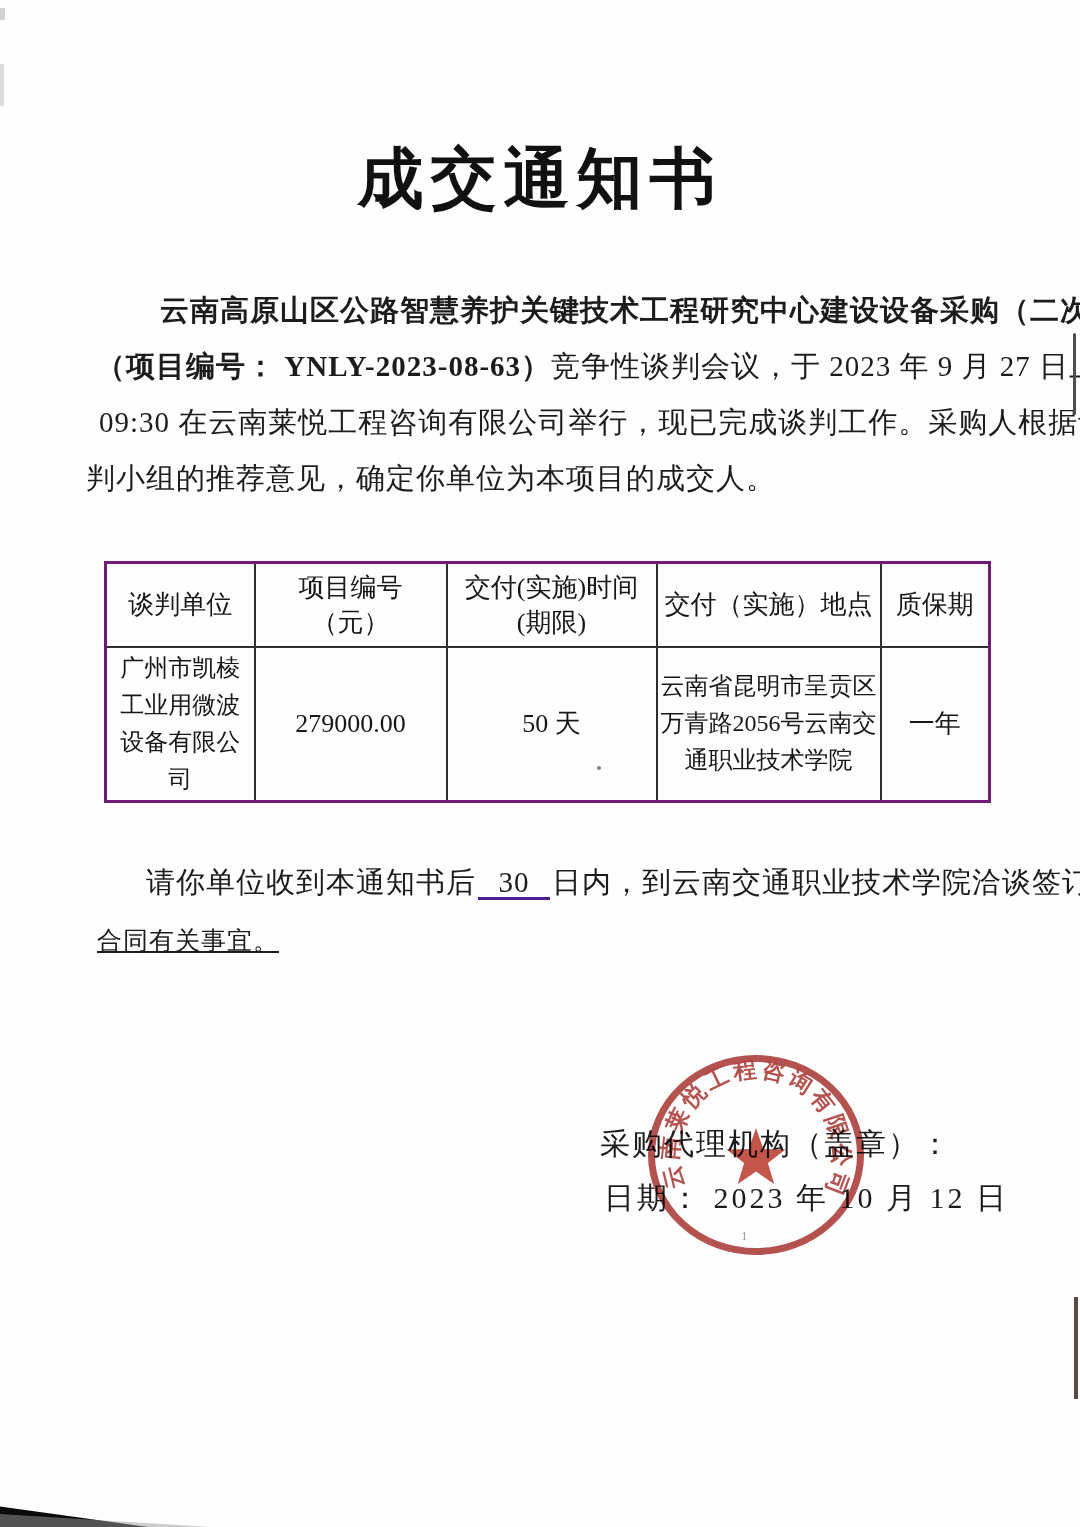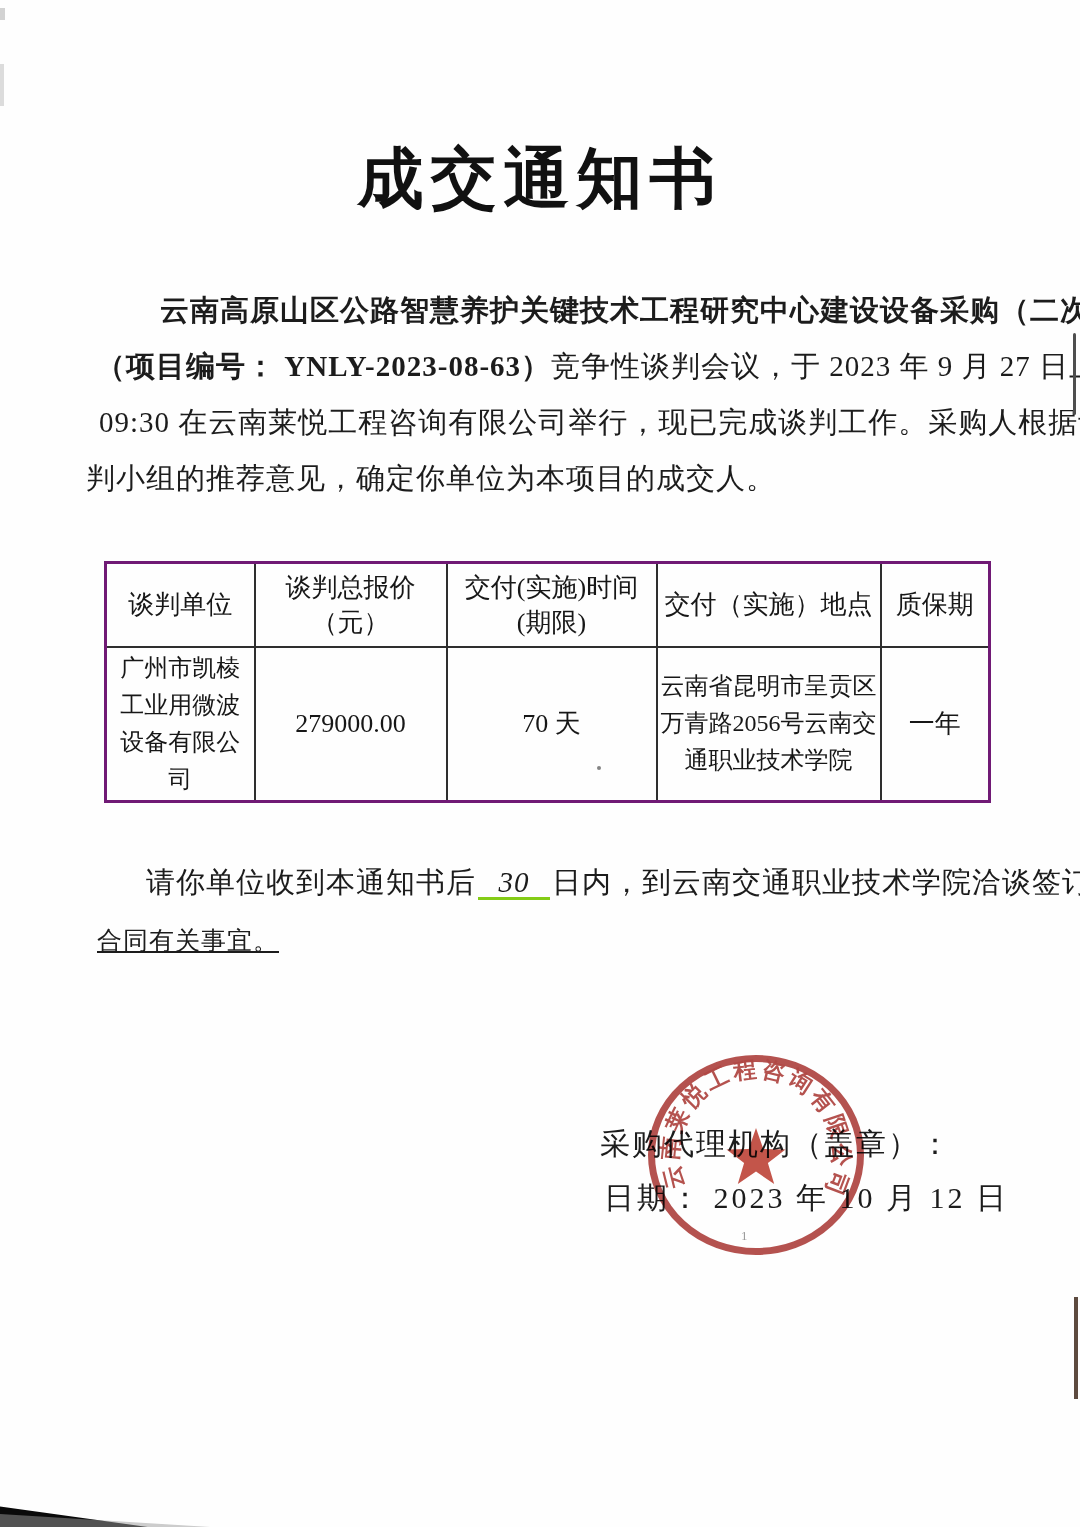--- a/index.html
+++ b/index.html
@@ -39,21 +39,21 @@
   table.award thead tr{height:84px;}
   table.award tbody tr{height:150px;}
   th.h{font-size:26px;line-height:1.35;}
   td.c-company{font-size:24px;line-height:1.55;}
   td.c-price, td.c-days, td.c-warranty{font-size:26px;}
   td.c-place{font-size:24px;line-height:1.55;}
 
   .notice-l1{left:146px;top:863px;font-size:29px;white-space:nowrap;letter-spacing:1px;}
   .notice-l1 .blank{
     display:inline-block;width:72px;text-align:center;
-    border-bottom:3px solid #84cc16;margin:0 2px;line-height:1.05;font-style:italic;
+    border-bottom:3px solid #4c1d95;margin:0 2px;line-height:1.05;
   }
   .notice-l2{left:97px;top:924px;font-size:25px;white-space:nowrap;letter-spacing:1px;text-decoration:underline;}
 
   .sig-agency{left:600px;top:1124px;font-size:30px;white-space:nowrap;letter-spacing:2px;}
   .sig-date{left:604px;top:1178px;font-size:30px;white-space:nowrap;letter-spacing:3px;}
 
   .stamp{
     left:646px;top:1054px;width:220px;height:202px;
     mix-blend-mode:multiply;opacity:.9;
   }
@@ -93,33 +93,33 @@
       <col style="width:149px">
         <col style="width:192px">
         <col style="width:210px">
         <col style="width:224px">
         <col style="width:109px">
     </colgroup>
     <thead>
       <tr>
         <th class="h">谈判单位</th>
         <th class="h">
-          <div>谈判总报价</div>
+          <div>项目编号</div>
           <div>（元）</div>
         </th>
         <th class="h">交付(实施)时间(期限)</th>
         <th class="h">交付（实施）地点</th>
         <th class="h">质保期</th>
       </tr>
     </thead>
     <tbody>
       <tr>
         <td class="c-company">广州市凯棱工业用微波设备有限公司</td>
         <td class="c-price">279000.00</td>
-        <td class="c-days">70 天</td>
+        <td class="c-days">50 天</td>
         <td class="c-place">云南省昆明市呈贡区万青路2056号云南交通职业技术学院</td>
         <td class="c-warranty">一年</td>
       </tr>
     </tbody>
   </table>
 
   <div class="abs notice-l1"><span>请你单位收到本通知书后</span><span class="blank">30</span><span>日内，到云南交通职业技术学院洽谈签订</span></div>
   <div class="abs notice-l2">合同有关事宜。</div>
 
   <div class="abs sig-agency">采购代理机构（盖章）：</div>

